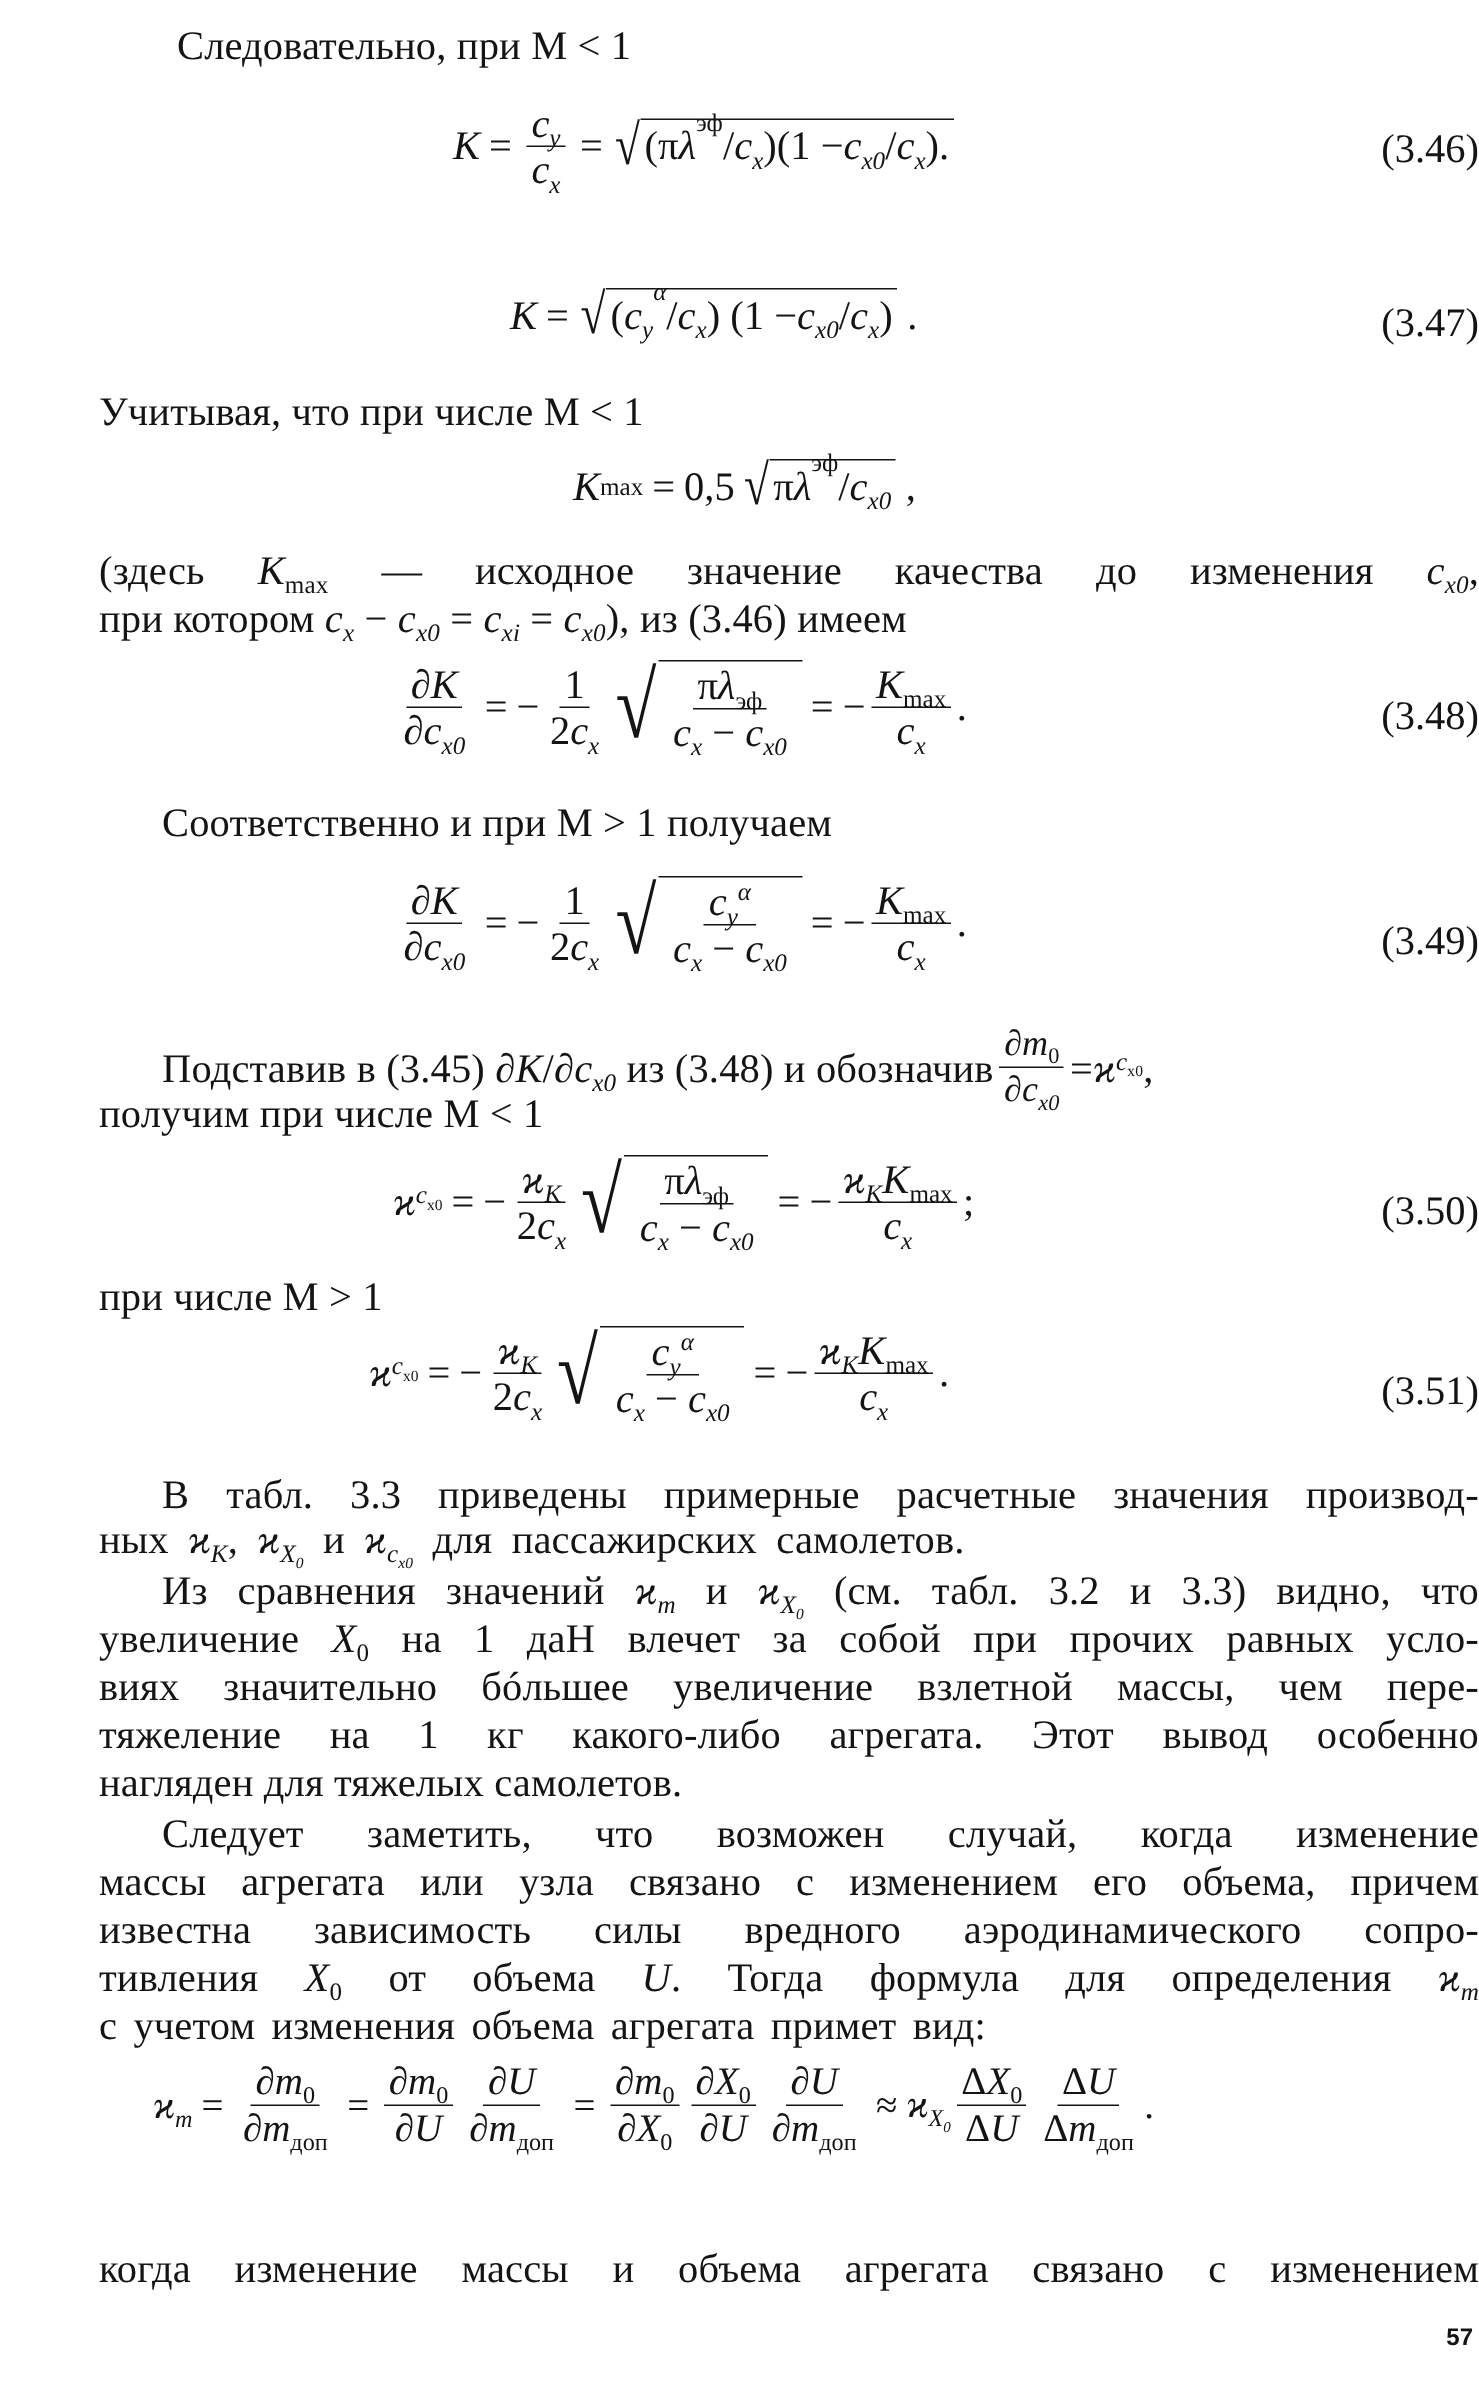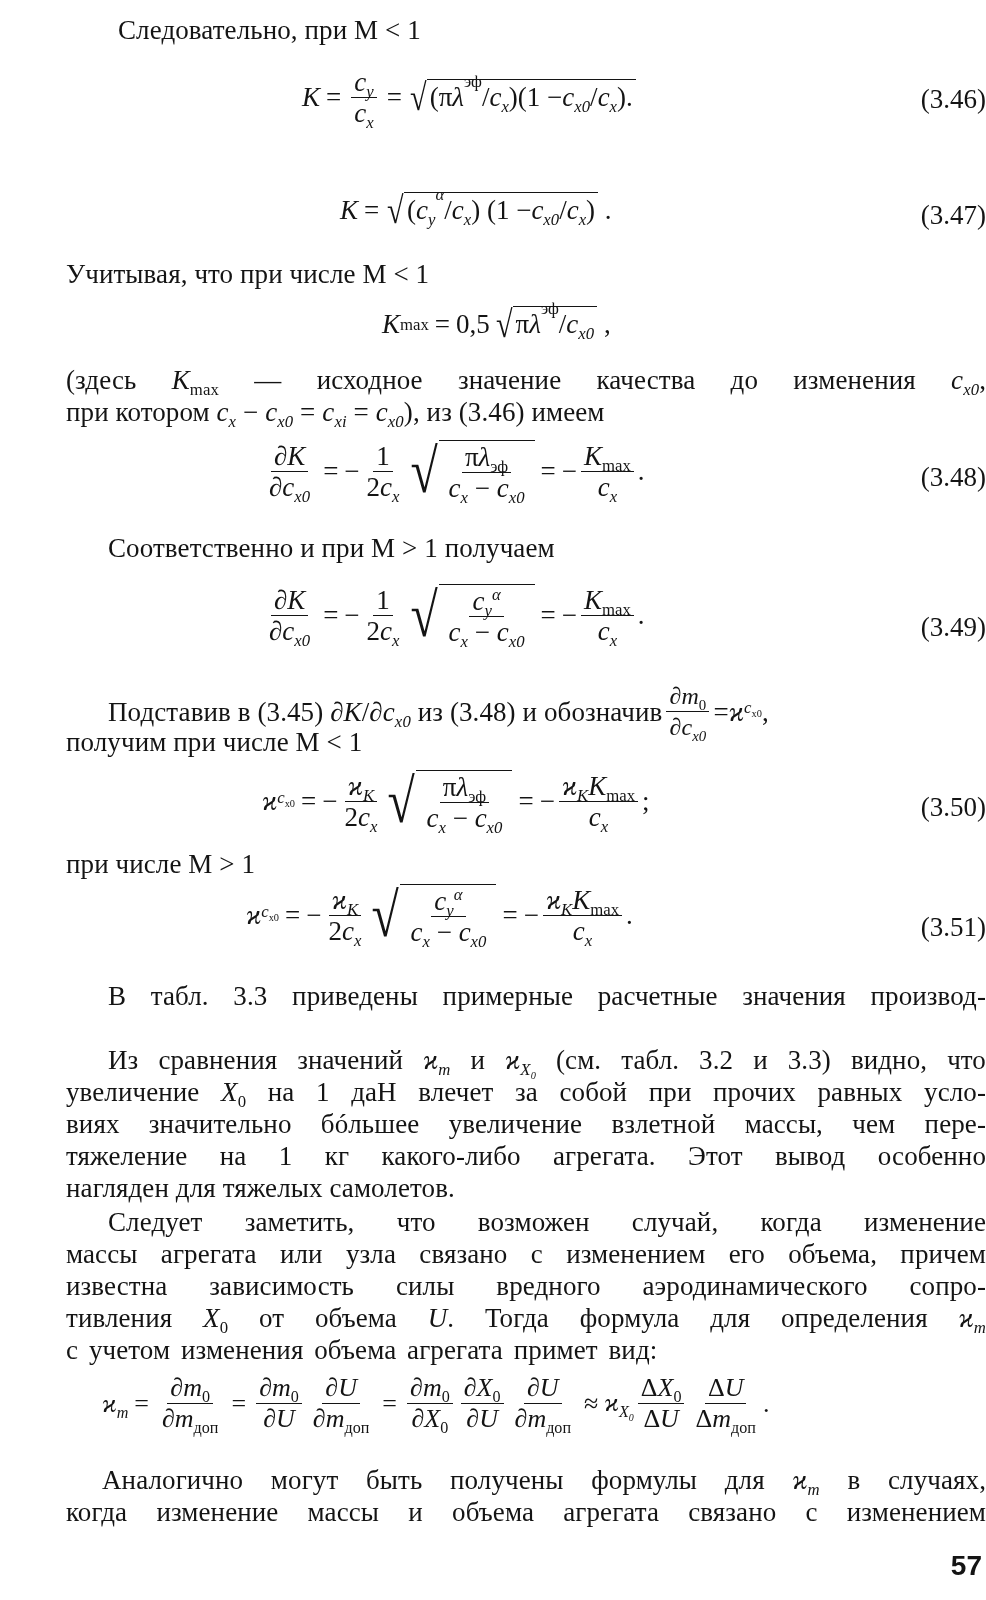--- a/index.html
+++ b/index.html
@@ -19,21 +19,21 @@
   .eqnum { position: absolute; right: 40px; font-size: 27px; }
   .i { font-style: italic; }
   sub, sup { font-size: 62%; line-height: 0; }
   .frac { display: inline-flex; flex-direction: column; align-items: center; vertical-align: middle; margin: 0 4px; }
   .frac .num { padding: 0 3px 1px; border-bottom: 1.6px solid #141414; line-height: 28px; }
   .frac .den { padding: 1px 3px 0; line-height: 28px; }
   .sqrt { display: inline-flex; align-items: stretch; vertical-align: middle; }
   .sqrt .rad { font-size: 140%; transform: scaleX(0.8); line-height: 1; margin-right: -2px; display:flex; align-items:center; }
   .sqrt .body { border-top: 1.6px solid #141414; padding: 2px 3px 0; display:flex; }
   .op { margin: 0 6px; }
-  .pagenum { position: absolute; right: 44px; top: 1550px; font-size: 28px; font-weight: bold; font-family: "Liberation Sans", sans-serif; text-align: center; }
+  .pagenum { position: absolute; right: 44px; top: 1550px; font-size: 16px; font-weight: bold; font-family: "Liberation Sans", sans-serif; text-align: center; }
 </style>
 </head>
 <body>
 
 <div class="page">
 
   <div class="line" style="left:78px; top:14px;">Следовательно, при М &lt; 1</div>
 
   <div class="eqrow" style="top:62px; height:80px;">
     <div class="eq" style="left:262px; top:6px;">
@@ -209,20 +209,27 @@
       <span class="op">=</span>−
       <span class="frac">
           <span class="num"><span class="i">ϰ<sub>K</sub>K</span><sub>max</sub></span>
           <span class="den"><span class="i">c<sub>x</sub></span></span>
         </span>.
     </div>
     <div class="eqnum" style="top:28px;">(3.51)</div>
   </div>
 
   <div class="line just" style="left:68px; top:980px; width:878px;">В табл. 3.3 приведены примерные расчетные значения производ-</div>
+  <div class="line" style="left:26px; top:1010px; word-spacing:6px;">
+    <span>ных</span>
+    <span class="i">ϰ<sub>K</sub></span>, <span class="i">ϰ<sub>X<sub>0</sub></sub></span>
+    <span>и</span>
+    <span class="i">ϰ<sub>c<sub>x0</sub></sub></span>
+    <span>для пассажирских самолетов.</span>
+  </div>
 
   <div class="line just" style="left:68px; top:1044px; width:878px;">
     <span>Из сравнения значений</span>
     <span class="i">ϰ<sub>m</sub></span>
     <span>и</span>
     <span class="i">ϰ<sub>X<sub>0</sub></sub></span>
     <span>(см. табл. 3.2 и 3.3) видно, что</span>
   </div>
   <div class="line just" style="left:26px; top:1076px; width:920px;">
     <span>увеличение</span>
@@ -279,21 +286,16 @@
           <span class="num">Δ<span class="i">X</span><sub>0</sub></span>
           <span class="den">Δ<span class="i">U</span></span>
         </span>
       <span class="frac">
           <span class="num">Δ<span class="i">U</span></span>
           <span class="den">Δ<span class="i">m</span><sub>доп</sub></span>
         </span>.
     </div>
   </div>
 
-  <div class="line just" style="left:62px; top:1464px; width:884px;">
-    <span>Аналогично могут быть получены формулы для</span>
-    <span class="i">ϰ<sub>m</sub></span>
-    <span>в случаях,</span>
-  </div>
   <div class="line just" style="left:26px; top:1496px; width:920px;">когда изменение массы и объема агрегата связано с изменением</div>
 
   <div class="pagenum">57</div>
 </div>
 
 </body></html>

